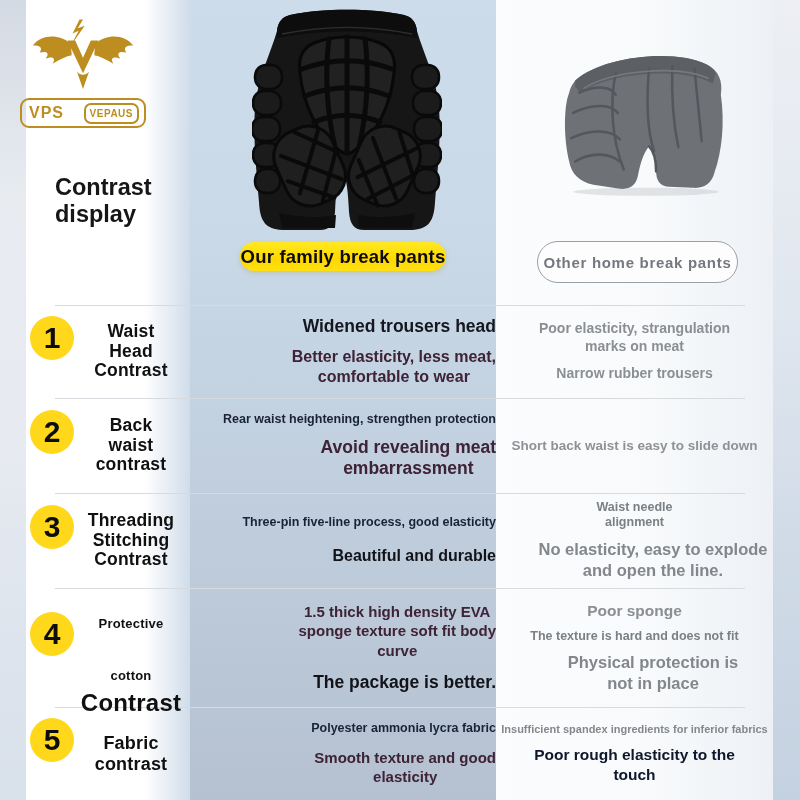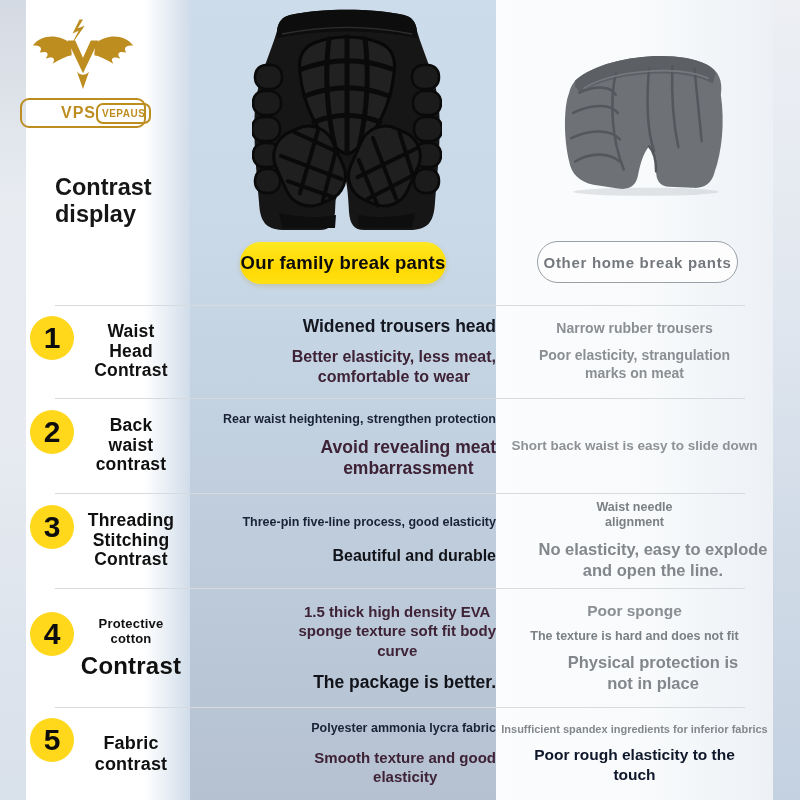--- a/index.html
+++ b/index.html
@@ -19,31 +19,31 @@
     background:linear-gradient(90deg,rgba(203,217,231,0) 0%,rgba(203,217,231,0.9) 100%);}
   .col-right{position:absolute;left:496px;top:0;width:277px;height:800px;
     background:linear-gradient(90deg,#fbfcfd 0%,#f8fafb 55%,#edf1f6 100%);}
   .divider{position:absolute;left:55px;width:690px;height:1px;background:#d7dbe0;}
 
   
   .brand{position:absolute;left:20px;top:18px;width:126px;}
   .brand svg{display:block;margin:0 auto;}
   .brand-box{margin-top:4px;display:flex;align-items:center;justify-content:space-between;
     border:2.5px solid #BE8D20;border-radius:9px;padding:2px 5px 2px 7px;height:22px;}
-  .brand-vps{color:#BE8D20;font-weight:bold;font-size:16px;letter-spacing:1px;margin-left:32px;}
+  .brand-vps{color:#BE8D20;font-weight:bold;font-size:16px;letter-spacing:1px;}
   .brand-vepaus{color:#BE8D20;font-weight:bold;font-size:10px;letter-spacing:0.5px;
     border:2.5px solid #BE8D20;border-radius:7px;padding:0 4px;line-height:17px;}
 
   .page-title{position:absolute;left:55px;top:174px;width:130px;
     font-size:23.5px;line-height:27px;font-weight:bold;color:#161616;}
 
   
   .img-ours{position:absolute;left:252px;top:6px;}
   .img-theirs{position:absolute;left:553px;top:42px;}
-  .badge-ours{position:absolute;left:240px;top:242px;width:206px;height:42px;border-radius:21px;
+  .badge-ours{position:absolute;left:240px;top:242px;width:206px;height:29px;border-radius:21px;
     background:linear-gradient(180deg,#ffe922 0%,#ffd800 60%,#ffe013 100%);
     box-shadow:0 2px 5px rgba(170,140,0,0.25);
     display:flex;align-items:center;justify-content:center;
     font-weight:bold;font-size:18.5px;color:#0c0c0c;letter-spacing:0.2px;}
   .badge-theirs{position:absolute;left:537px;top:241px;width:199px;height:40px;border-radius:21px;
     background:#fdfdfe;border:1.5px solid #9aa0a7;
     display:flex;align-items:center;justify-content:center;
     font-weight:bold;font-size:15px;color:#74787d;letter-spacing:0.7px;}
 
   
@@ -54,21 +54,21 @@
   #row4{top:588px;height:119px}
   #row5{top:707px;height:93px}
 
   .cell-label{position:absolute;left:30px;top:0;width:158px;height:100%;
     display:flex;align-items:center;}
   .num-circle{flex:0 0 44px;width:44px;height:44px;border-radius:50%;background:#ffd71b;
     display:flex;align-items:center;justify-content:center;
     font-size:30px;font-weight:bold;color:#0d0d0d;transform:translateY(-14px);}
   .label-text{flex:1;text-align:center;font-weight:bold;color:#101010;
     font-size:17.5px;line-height:1.14;letter-spacing:0.2px;}
-  .label-sm{font-size:13px;line-height:1.2;}
+  .label-sm{font-size:13px;line-height:1.2;margin-top:37px;}
   .label-bg{font-size:24px;margin-top:5px;}
 
   .cell-mid{position:absolute;left:190px;top:0;width:306px;height:100%;
     display:flex;flex-direction:column;align-items:flex-end;justify-content:center;
     row-gap:10px;text-align:center;font-weight:bold;}
   .cell-right{position:absolute;left:496px;top:0;width:277px;height:100%;
     display:flex;flex-direction:column;align-items:center;justify-content:center;
     row-gap:9px;text-align:center;font-weight:bold;}
 
   .pre{white-space:pre-line;}
@@ -208,23 +208,23 @@
       <div>Head</div>
       <div>Contrast</div>
     </div>
   </div>
   <div class="cell-mid">
     <div class="m-lg c-dark nowrap">Widened trousers head</div>
     <div class="m-md c-plum pre">Better elasticity, less meat,
 comfortable to wear</div>
   </div>
   <div class="cell-right">
-    <div class="r-md nowrap">Narrow rubber trousers</div>
     <div class="r-md pre">Poor elasticity, strangulation
 marks on meat</div>
+    <div class="r-md nowrap">Narrow rubber trousers</div>
   </div>
 </div>
 
 <div class="row" id="row2">
   <div class="cell-label">
     <div class="num-circle">2</div>
     <div class="label-text">
       <div>Back</div>
       <div>waist</div>
       <div>contrast</div>

